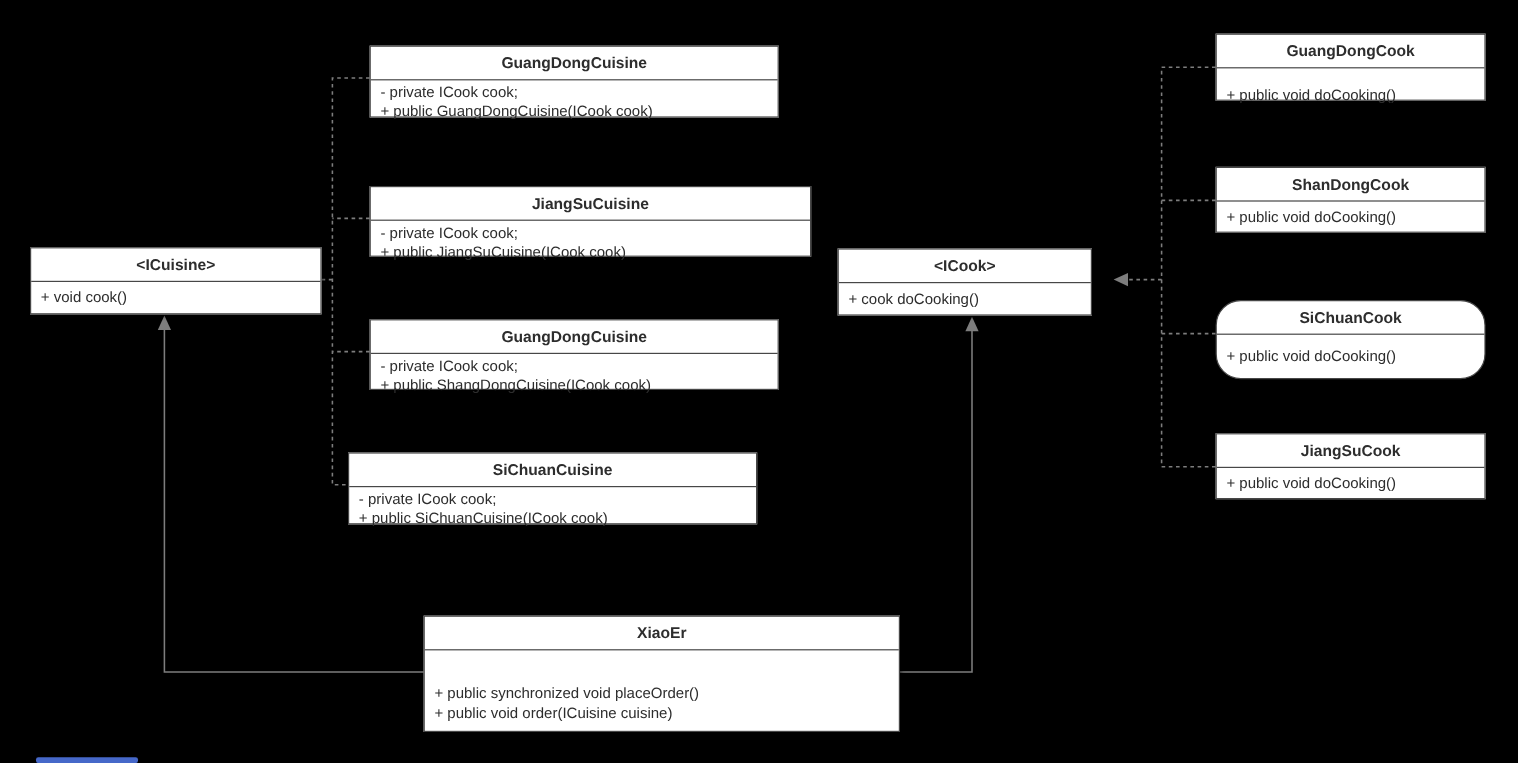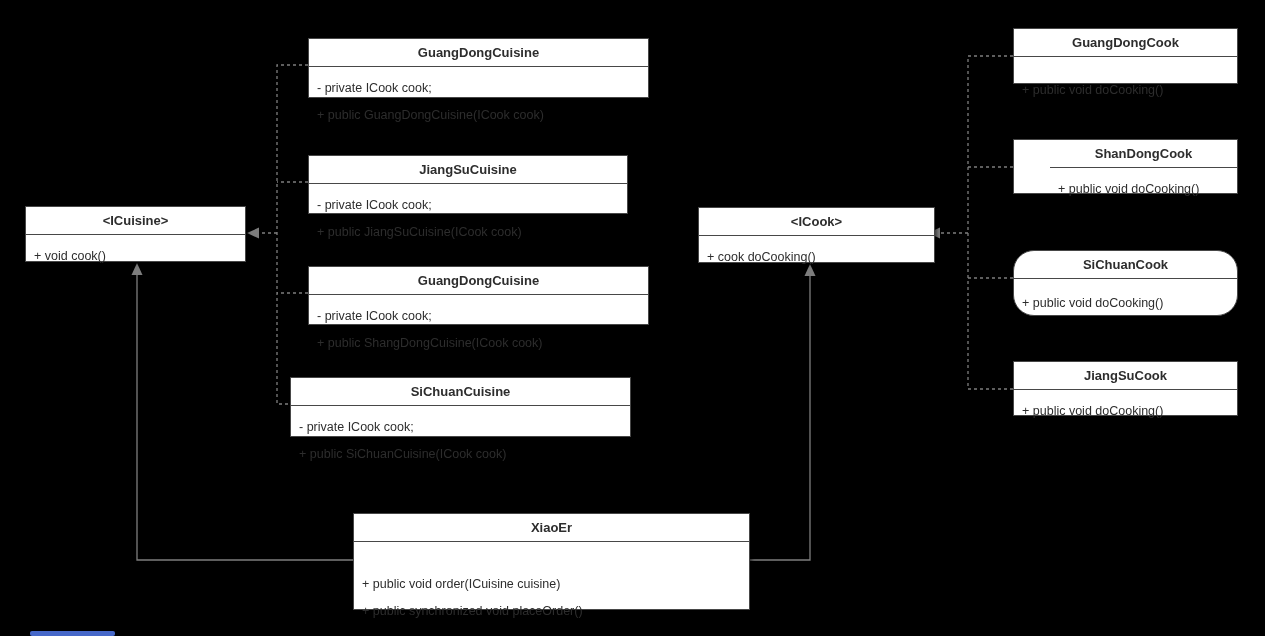--- a/index.html
+++ b/index.html
@@ -45,21 +45,20 @@
     display: flex;
     flex-direction: column;
     justify-content: center;
     padding: 2px 0;
   }
   .uml-member {
     font-size: 12.5px;
     line-height: 16px;
     padding: 0 8px;
     white-space: nowrap;
-    margin-top: 11px;
   }
   .bottom-strip {
     position: absolute;
     left: 30px;
     top: 631px;
     width: 85px;
     height: 5px;
     background: #4668c9;
     border-radius: 2px;
   }
@@ -77,36 +76,36 @@
       <path d="M750,560 H810 V275"></path>
     </g>
     <g fill="#7d7d7d" stroke="none">
       <polygon points="247,233 259,227.5 259,238.5"></polygon>
       <polygon points="928,233 940,227.5 940,238.5"></polygon>
       <polygon points="137,263 131.5,275 142.5,275"></polygon>
       <polygon points="810,264 804.5,276 815.5,276"></polygon>
     </g>
   </svg>
 
-  <div class="uml-class" style="left:25px; top:206px; width:221px; height:56px;">
+  <div class="uml-class" style="left:25px; top:206px; width:243px; height:56px;">
     <div class="uml-title">&lt;ICuisine&gt;</div>
     <div class="uml-body">
       <div class="uml-member">+ void cook()</div>
     </div>
   </div>
 
   <div class="uml-class" style="left:308px; top:38px; width:341px; height:60px;">
     <div class="uml-title">GuangDongCuisine</div>
     <div class="uml-body">
       <div class="uml-member">- private ICook cook;</div>
       <div class="uml-member">+ public GuangDongCuisine(ICook cook)</div>
     </div>
   </div>
 
-  <div class="uml-class" style="left:308px; top:155px; width:320px; height:59px;">
+  <div class="uml-class" style="left:308px; top:155px; width:368px; height:59px;">
     <div class="uml-title">JiangSuCuisine</div>
     <div class="uml-body">
       <div class="uml-member">- private ICook cook;</div>
       <div class="uml-member">+ public JiangSuCuisine(ICook cook)</div>
     </div>
   </div>
 
   <div class="uml-class" style="left:308px; top:266px; width:341px; height:59px;">
     <div class="uml-title">GuangDongCuisine</div>
     <div class="uml-body">
@@ -116,35 +115,35 @@
   </div>
 
   <div class="uml-class" style="left:290px; top:377px; width:341px; height:60px;">
     <div class="uml-title">SiChuanCuisine</div>
     <div class="uml-body">
       <div class="uml-member">- private ICook cook;</div>
       <div class="uml-member">+ public SiChuanCuisine(ICook cook)</div>
     </div>
   </div>
 
-  <div class="uml-class" style="left:698px; top:207px; width:237px; height:56px;">
+  <div class="uml-class" style="left:698px; top:207px; width:212px; height:56px;">
     <div class="uml-title">&lt;ICook&gt;</div>
     <div class="uml-body">
       <div class="uml-member">+ cook doCooking()</div>
     </div>
   </div>
 
   <div class="uml-class" style="left:1013px; top:28px; width:225px; height:56px;gap:12px;">
     <div class="uml-title">GuangDongCook</div>
     <div class="uml-body">
       <div class="uml-member">+ public void doCooking()</div>
     </div>
   </div>
 
-  <div class="uml-class" style="left:1013px; top:139px; width:225px; height:55px;padding-left:36px;">
+  <div class="uml-class" style="left:1013px; top:139px; width:225px; height:55px;">
     <div class="uml-title">ShanDongCook</div>
     <div class="uml-body">
       <div class="uml-member">+ public void doCooking()</div>
     </div>
   </div>
 
   <div class="uml-class" style="left:1013px; top:250px; width:225px; height:66px;border-radius:21px;">
     <div class="uml-title">SiChuanCook</div>
     <div class="uml-body">
       <div class="uml-member">+ public void doCooking()</div>
@@ -154,20 +153,20 @@
   <div class="uml-class" style="left:1013px; top:361px; width:225px; height:55px;">
     <div class="uml-title">JiangSuCook</div>
     <div class="uml-body">
       <div class="uml-member">+ public void doCooking()</div>
     </div>
   </div>
 
   <div class="uml-class" style="left:353px; top:513px; width:397px; height:97px;gap:21px;">
     <div class="uml-title">XiaoEr</div>
     <div class="uml-body">
+      <div class="uml-member">+ public synchronized void placeOrder()</div>
       <div class="uml-member">+ public void order(ICuisine cuisine)</div>
-      <div class="uml-member">+ public synchronized void placeOrder()</div>
     </div>
   </div>
 
   <div class="bottom-strip"></div>
 
 </div>
 
 </body></html>

